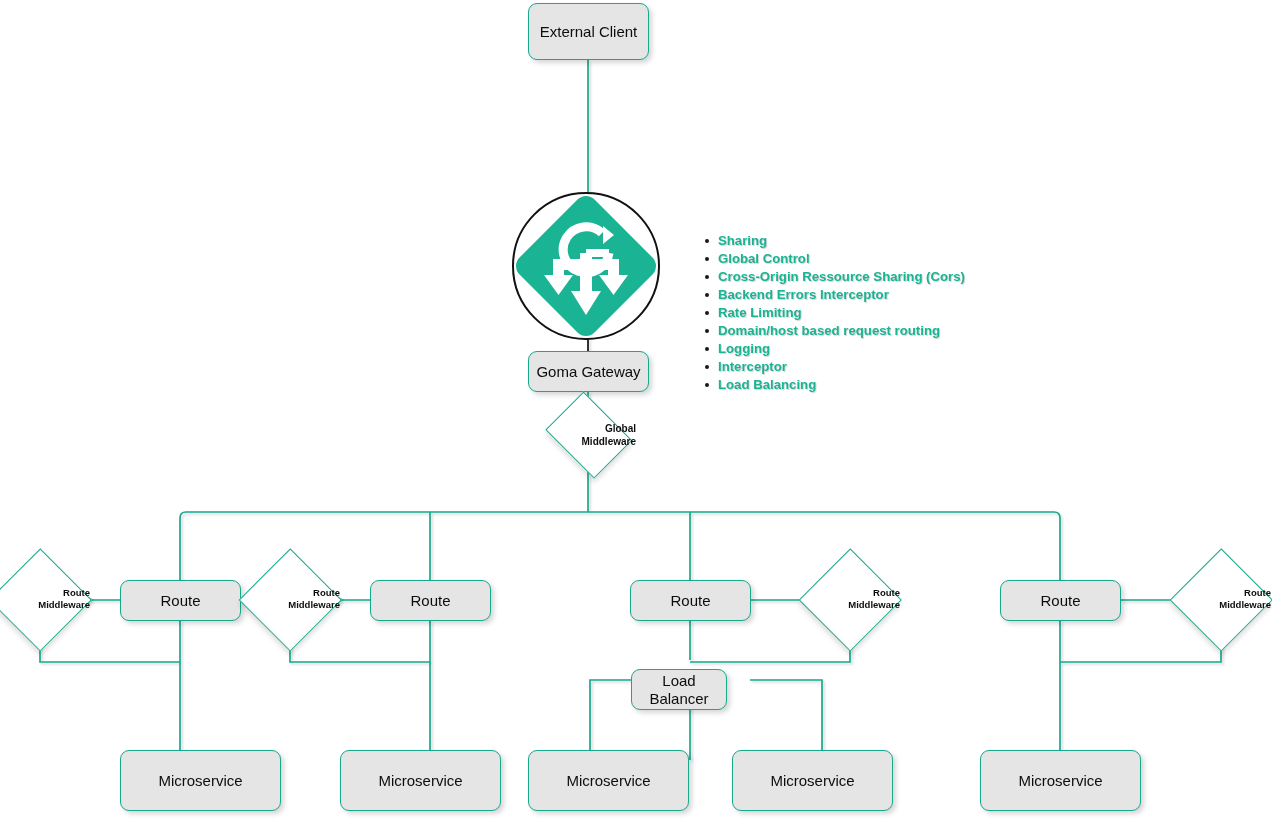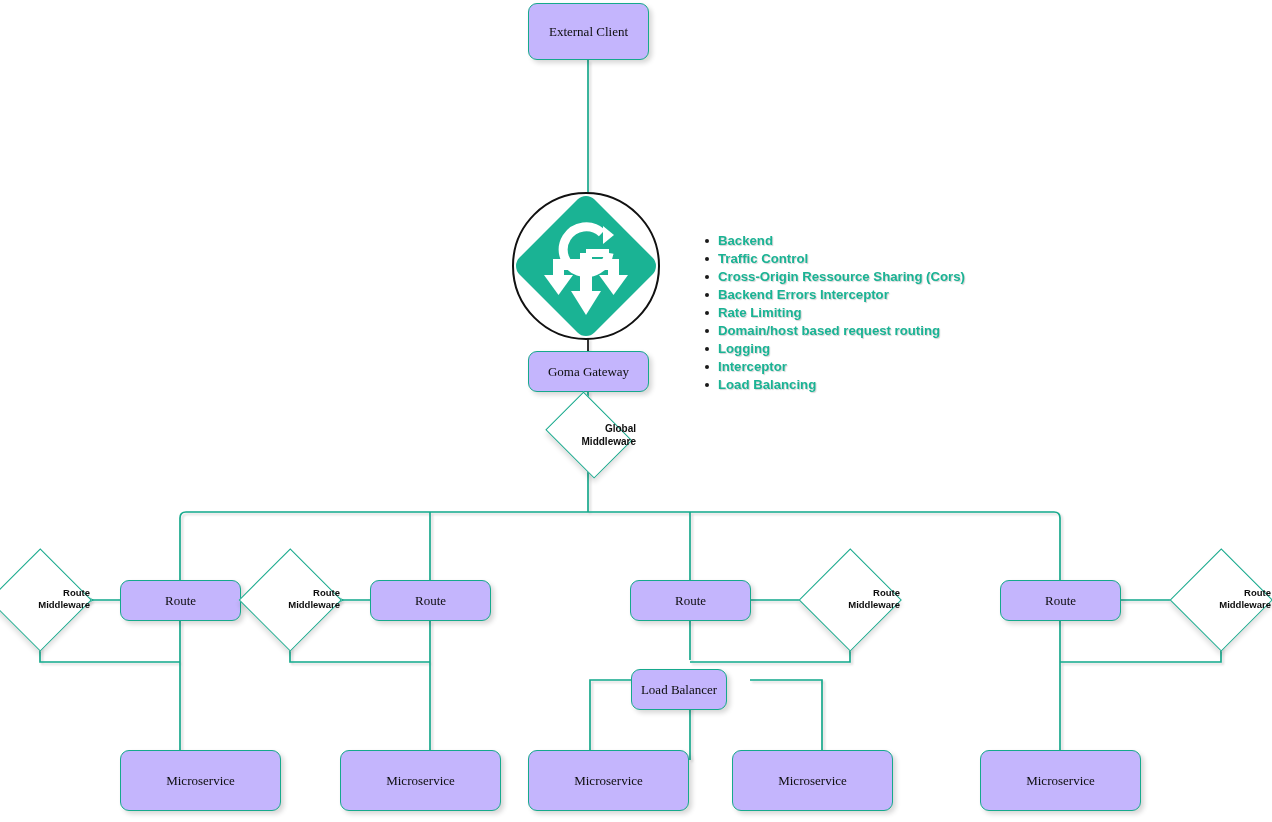--- a/index.html
+++ b/index.html
@@ -26,32 +26,31 @@
     top: 0;
     width: 1272px;
     height: 822px;
     pointer-events: none;
   }
 
   
   .node {
     position: absolute;
     box-sizing: border-box;
-    background: #c4b5fd;
+    background: #e5e5e5;
     border: 1.4px solid #16a98c;
     border-radius: 9px;
     display: flex;
     align-items: center;
     justify-content: center;
     color: #0d0d0d;
-    font-size: 13px;
+    font-size: 15px;
     line-height: 1.2;
     text-align: center;
     box-shadow: 3px 3px 5px rgba(0,0,0,0.16);
-    font-family: Liberation Serif, serif;
   }
 
   
   .diamond {
     position: absolute;
     box-sizing: border-box;
   }
   .diamond .shape {
     position: absolute;
     left: 50%;
@@ -208,22 +207,22 @@
 
   <div class="diamond big" style="left:541px;top:398px;width:95px;height:73px;">
     <div class="shape"></div>
     <div class="dlabel">
       <div>Global</div>
       <div>Middleware</div>
     </div>
   </div>
 
   <ul id="features">
-    <li>Backend</li>
-    <li>Traffic Control</li>
+    <li>Sharing</li>
+    <li>Global Control</li>
     <li>Cross-Origin Ressource Sharing (Cors)</li>
     <li>Backend Errors Interceptor</li>
     <li>Rate Limiting</li>
     <li>Domain/host based request routing</li>
     <li>Logging</li>
     <li>Interceptor</li>
     <li>Load Balancing</li>
   </ul>
 
   <div class="node" style="left:120px;top:580px;width:121px;height:41px;">

